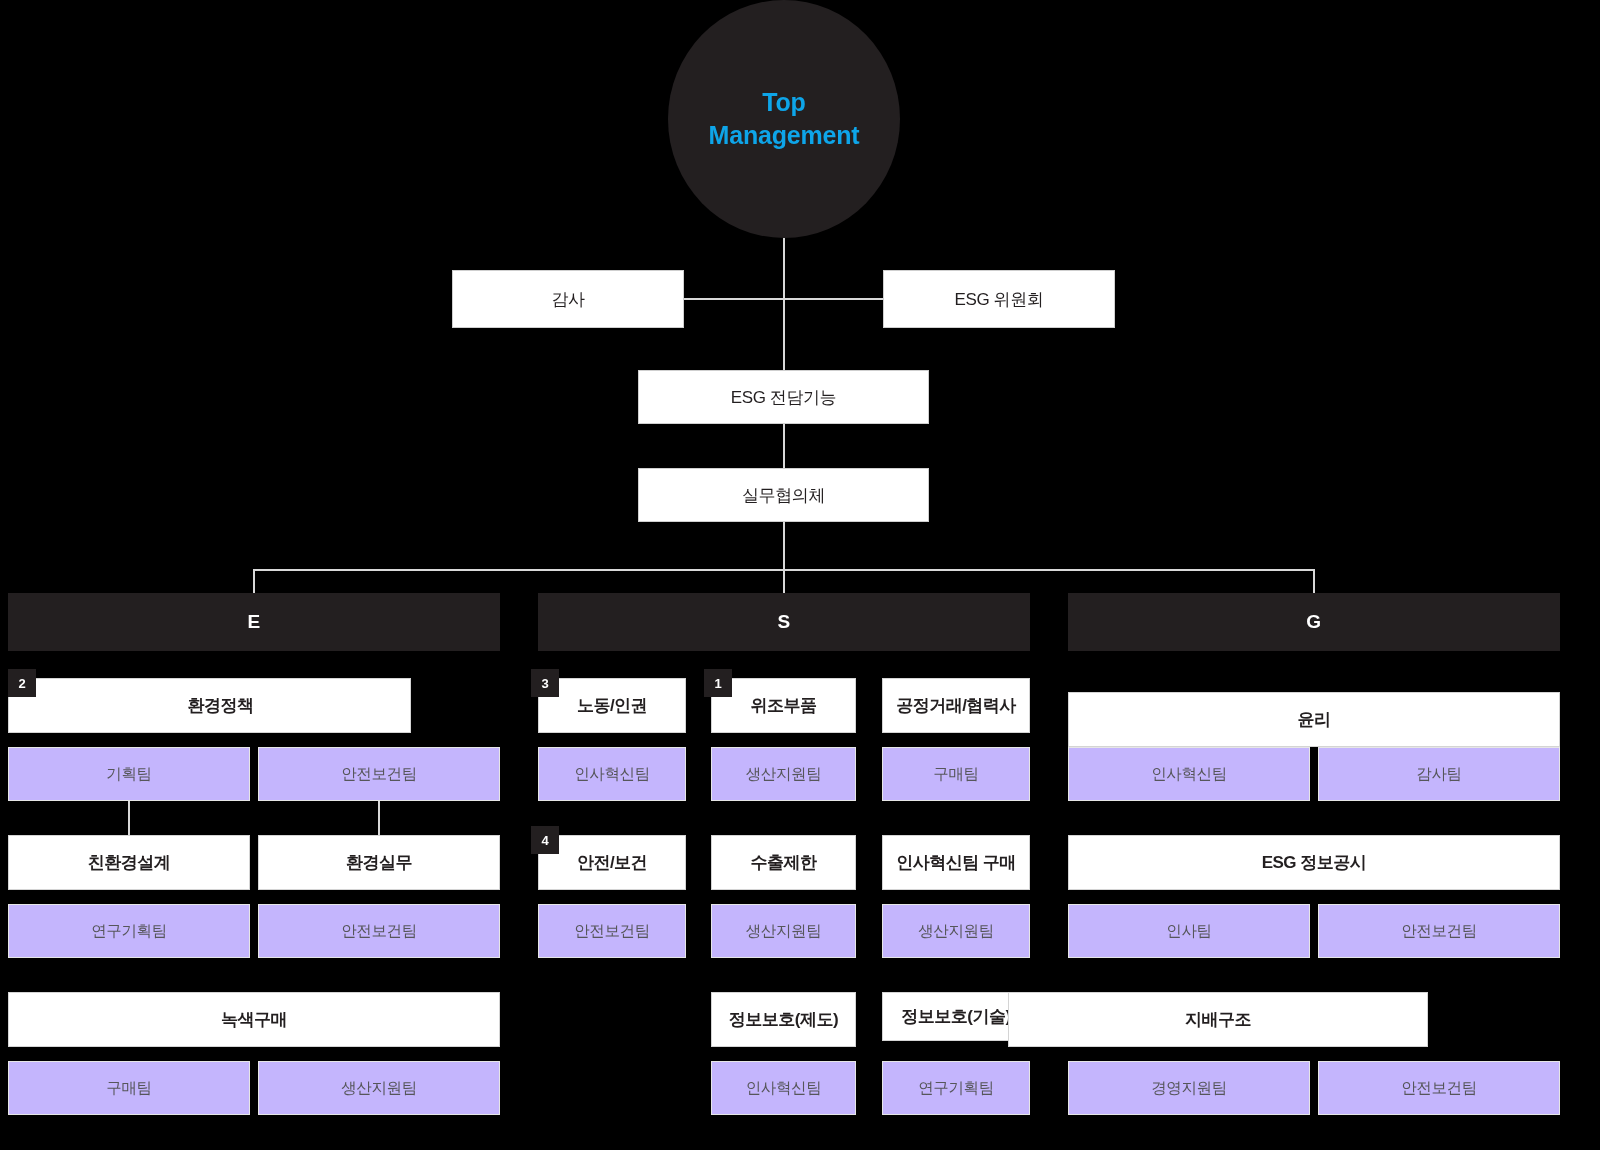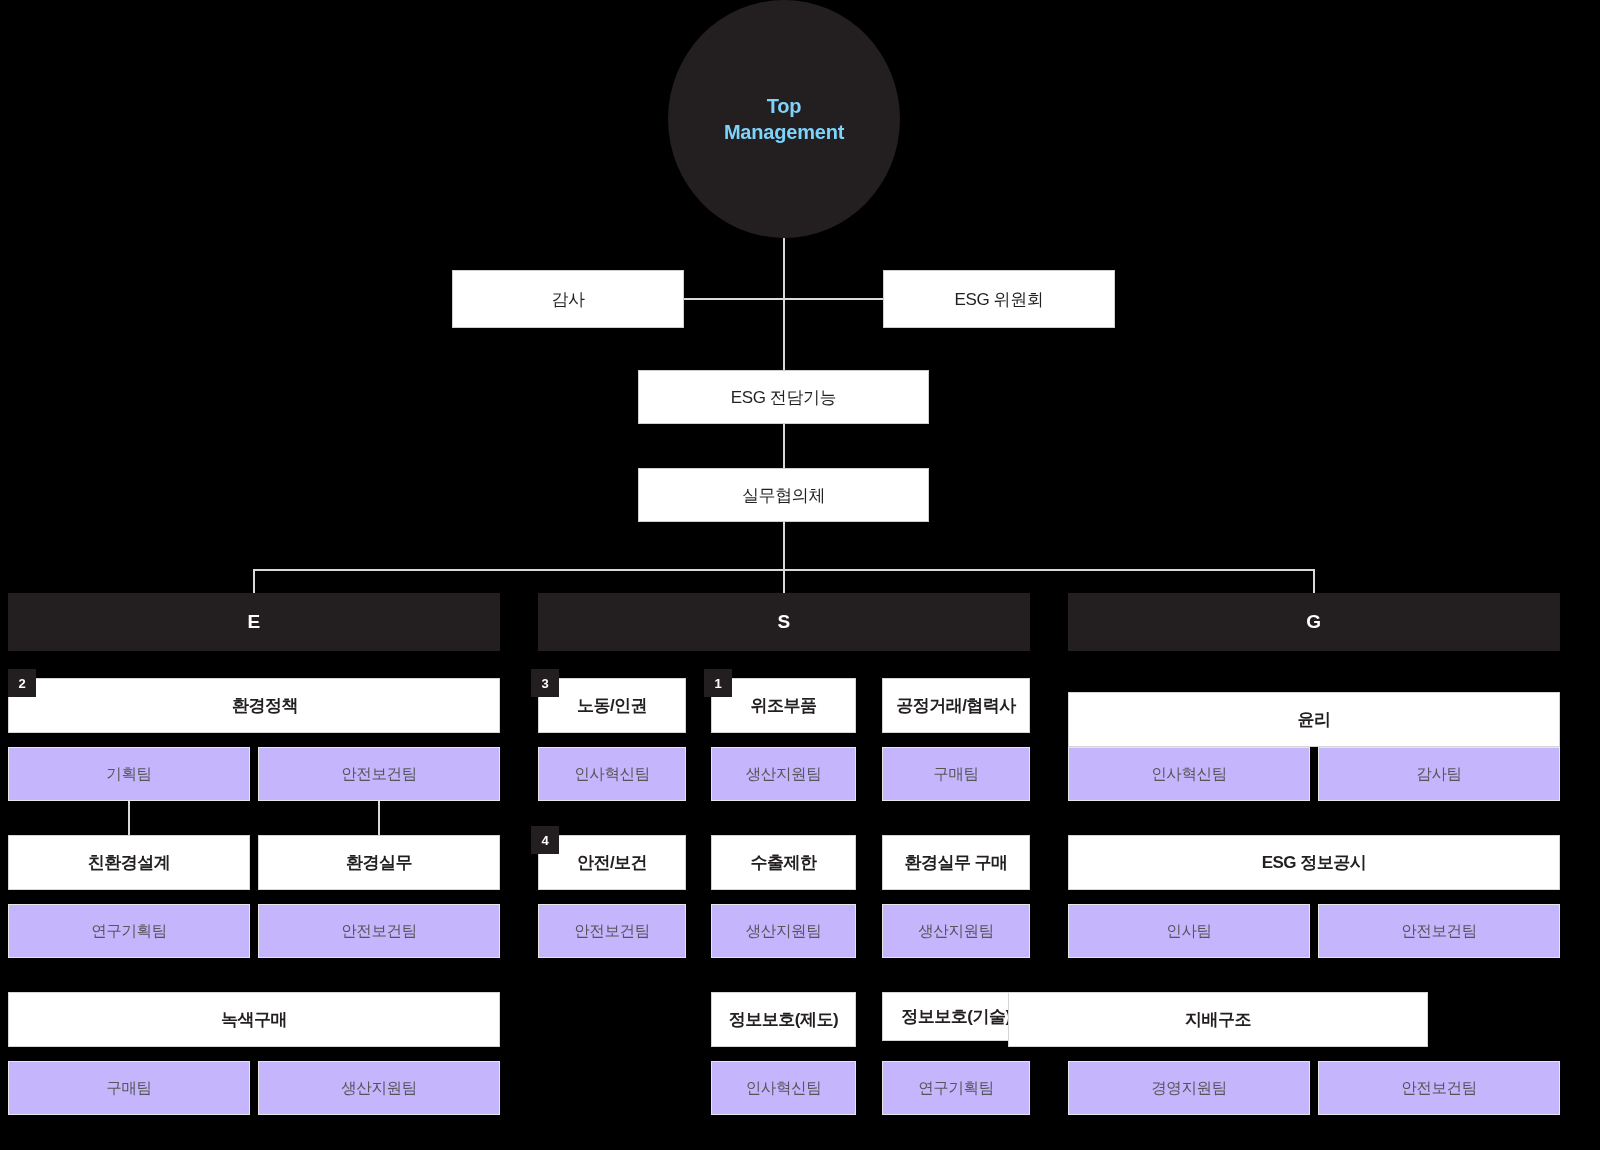--- a/index.html
+++ b/index.html
@@ -23,22 +23,22 @@
   .top-circle {
     position: absolute;
     left: 668px; top: 0px;
     width: 232px; height: 238px;
     background: #231f20;
     border-radius: 50%;
     display: flex; align-items: center; justify-content: center;
     text-align: center;
   }
   .top-circle span {
-    color: #7dd3fc;
-    font-size: 20px;
+    color: #0ea5e9;
+    font-size: 25px;
     font-weight: bold;
     line-height: 1.32;
     letter-spacing: -0.2px;
   }
 
   
   .wbox {
     position: absolute;
     background: #ffffff;
     border: 1px solid #cfcfcf;
@@ -140,21 +140,21 @@
   <div class="pillar" style="left:538px; top:593px; width:492px; height:58px;">
     <span>S</span>
   </div>
   <div class="pillar" style="left:1068px; top:593px; width:492px; height:58px;">
     <span>G</span>
   </div>
 
   <div class="badge" style="left:8px; top:669px;">
     <span>2</span>
   </div>
-  <div class="topic" style="left:8px; top:678px; width:492px; height:55px;padding-left:26px;">
+  <div class="topic" style="left:8px; top:678px; width:403px; height:55px;padding-left:26px;">
     <span>환경정책</span>
   </div>
   <div class="team" style="left:8px; top:747px; width:242px; height:54px;">
     <span>기획팀</span>
   </div>
   <div class="team" style="left:258px; top:747px; width:242px; height:54px;">
     <span>안전보건팀</span>
   </div>
 
   <div class="line-v" style="left:128px; top:801px; height:34px;"></div>
@@ -228,21 +228,21 @@
   </div>
 
   <div class="topic" style="left:882px; top:678px; width:148px; height:55px;">
     <span>공정거래/협력사</span>
   </div>
   <div class="team" style="left:882px; top:747px; width:148px; height:54px;">
     <span>구매팀</span>
   </div>
 
   <div class="topic" style="left:882px; top:835px; width:148px; height:55px;">
-    <span>환경실무 구매</span>
+    <span>인사혁신팀 구매</span>
   </div>
   <div class="team" style="left:882px; top:904px; width:148px; height:54px;">
     <span>생산지원팀</span>
   </div>
 
   <div class="topic" style="left:882px; top:992px; width:148px; height:49px;">
     <span>정보보호(기술)</span>
   </div>
   <div class="team" style="left:882px; top:1061px; width:148px; height:54px;">
     <span>연구기획팀</span>

